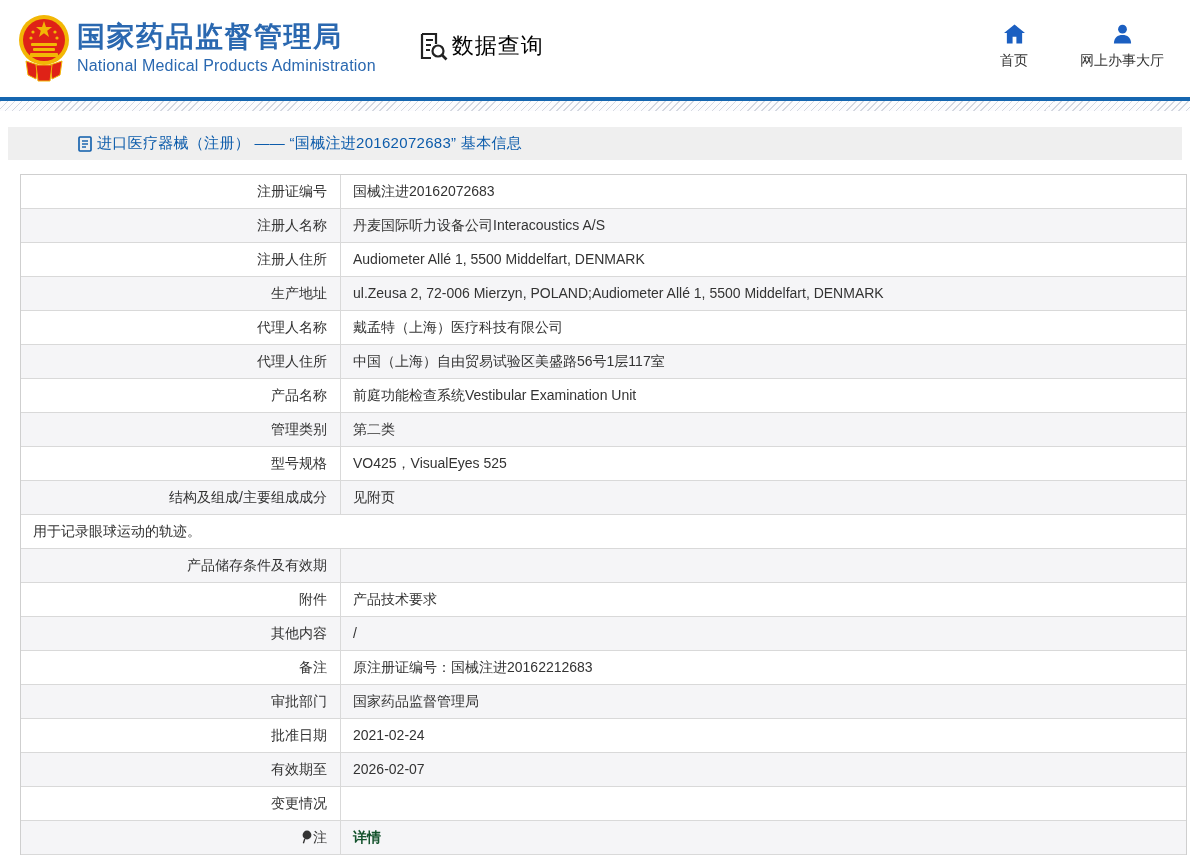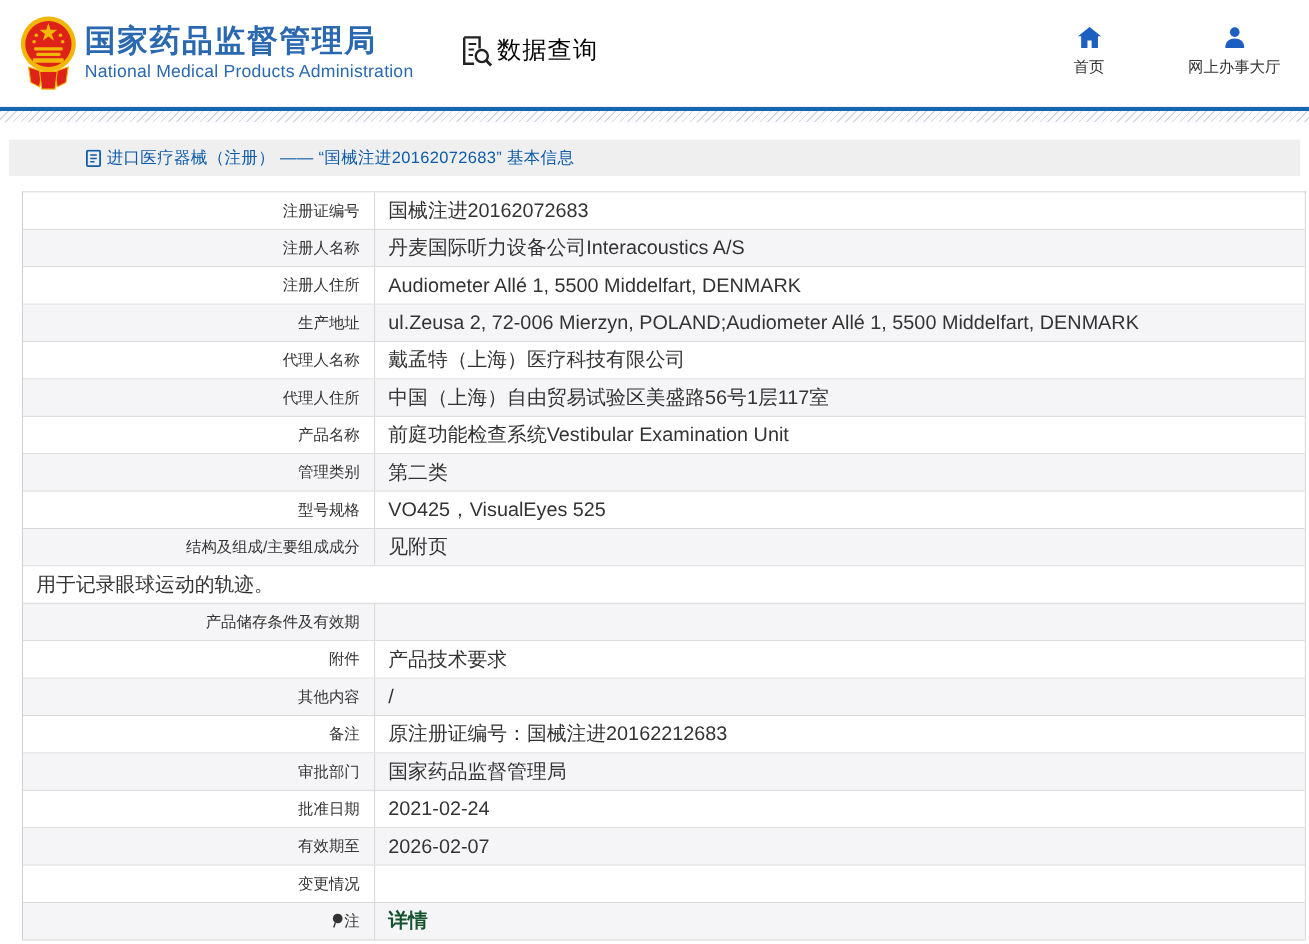--- a/index.html
+++ b/index.html
@@ -41,21 +41,21 @@
     margin-left: 42px;
     margin-top: -6px;
   }
   .data-query .dq-icon { width: 30px; height: 30px; margin-right: 4px; }
   .dq-label { font-size: 22px; color: #000000; letter-spacing: 1px; text-align: right; }
   .header-nav {
     position: absolute;
     right: 26px;
     top: 24px;
     display: flex;
-    gap: 76px;
+    gap: 52px;
     margin-left: 16px;
   }
   .nav-item {
     display: flex;
     flex-direction: column;
     align-items: center;
     cursor: pointer;
   }
   .nav-item .nav-icon { width: 21px; height: 20px; margin-bottom: 8px; }
   .nav-item .nav-label { font-size: 14px; color: #333; white-space: nowrap; }
@@ -101,21 +101,21 @@
     font-size: 14px;
     color: #333;
     line-height: 33px;
     border-right: 1px solid #d9d9d9;
     white-space: nowrap;
   }
   .tlabel .note-icon { display: inline-block; width: 11px; height: 14px; vertical-align: -2px; margin-right: 1px; }
   .tvalue {
     flex: 1 1 auto;
     padding-left: 12px;
-    font-size: 18px;
+    font-size: 14px;
     color: #333;
     line-height: 33px;
     white-space: nowrap;
   }
   .detail-link { color: #14532d; text-decoration: none; cursor: pointer; font-weight: bold; }
 </style>
 </head>
 <body>
 
 <div class="header">

